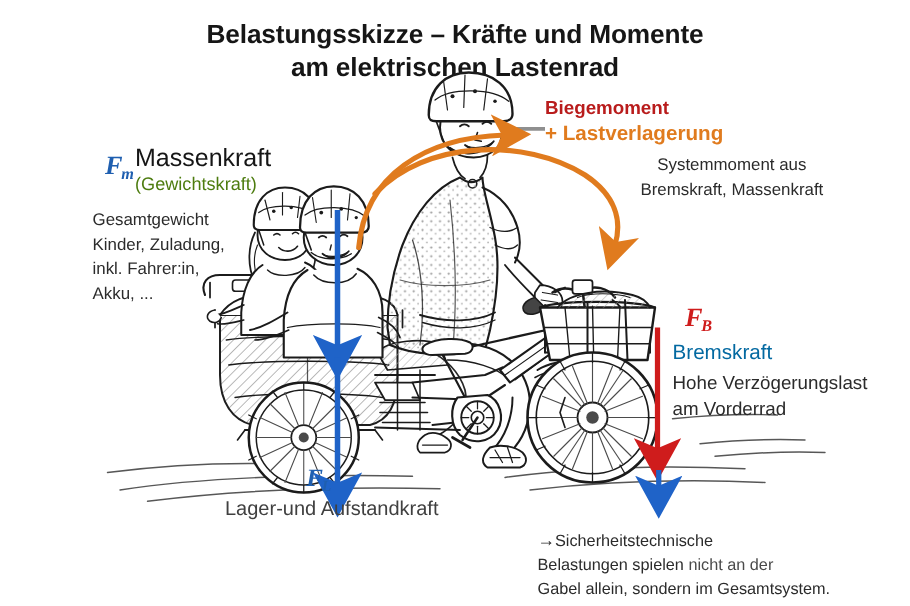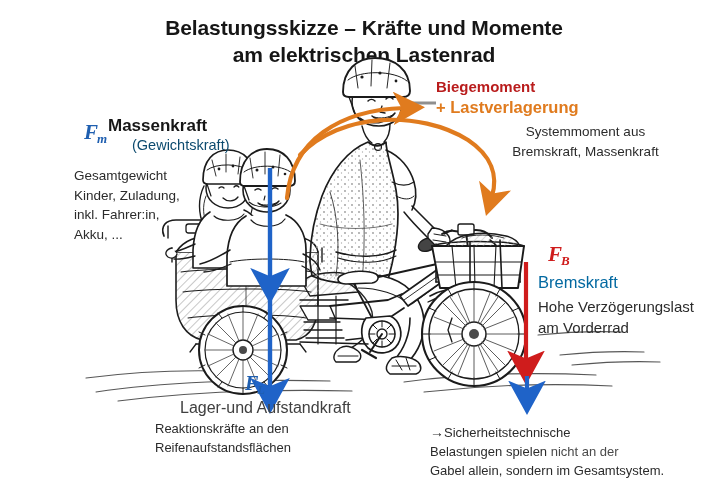--- a/index.html
+++ b/index.html
@@ -21,22 +21,22 @@
   #fm-block{left:74px;top:118px;width:220px;}
   .sym{
     font-family:"Liberation Serif","DejaVu Serif",serif;
     font-style:italic;font-weight:bold;margin-left:10px;
   }
   #fm-sym{
     position:absolute;left:0;top:2px;font-size:21px;color:#1f5fb0;
   }
   #fm-sym .sub{font-size:13px;vertical-align:-0.30em;margin-left:-1px;}
   #fm-head{position:absolute;left:34px;top:-2px;width:190px;}
-  #fm-title{font-size:17px;font-weight:bold;color:#161616;line-height:1.15;}
-  #fm-sub{font-size:14.5px;color:#0c4a6e;line-height:1.2;margin-top:1px;margin-left:24px;}
+  #fm-title{font-size:20px;font-weight:normal;color:#161616;line-height:1.15;}
+  #fm-sub{font-size:14.5px;color:#4d7c0f;line-height:1.2;margin-top:1px;}
   #fm-body{
     position:absolute;left:0;top:48px;width:170px;
     font-size:13.5px;line-height:1.46;color:#2b2b2b;
   }
 
   
   #bm-block{left:436px;top:78px;width:290px;}
   #bm-t1{font-size:15px;font-weight:bold;color:#b91c1c;line-height:1.22;}
   #bm-t2{font-size:16.5px;font-weight:bold;color:#e07b1e;line-height:1.22;margin-top:1px;}
   #bm-body{
@@ -499,24 +499,20 @@
       <div>Hohe Verzögerungslast</div>
       <div>am Vorderrad</div>
     </div>
   </div>
 
   <div class="abs sym" id="fl-sym">
     <span>F</span><span class="sub">L</span>
   </div>
   <div class="abs" id="fl-block">
     <div id="fl-title">Lager-und Aufstandkraft</div>
-    <div id="fl-body">
-      <div>Reaktionskräfte an den</div>
-      <div>Reifenaufstandsflächen</div>
-    </div>
   </div>
 
   <div class="abs" id="note">
     <div><span class="arrowg">→</span><span>Sicherheitstechnische</span></div>
     <div><span>Belastungen spielen</span> <span class="dim">nicht an der</span></div>
     <div>Gabel allein, sondern im Gesamtsystem.</div>
   </div>
 
 </div>
 

